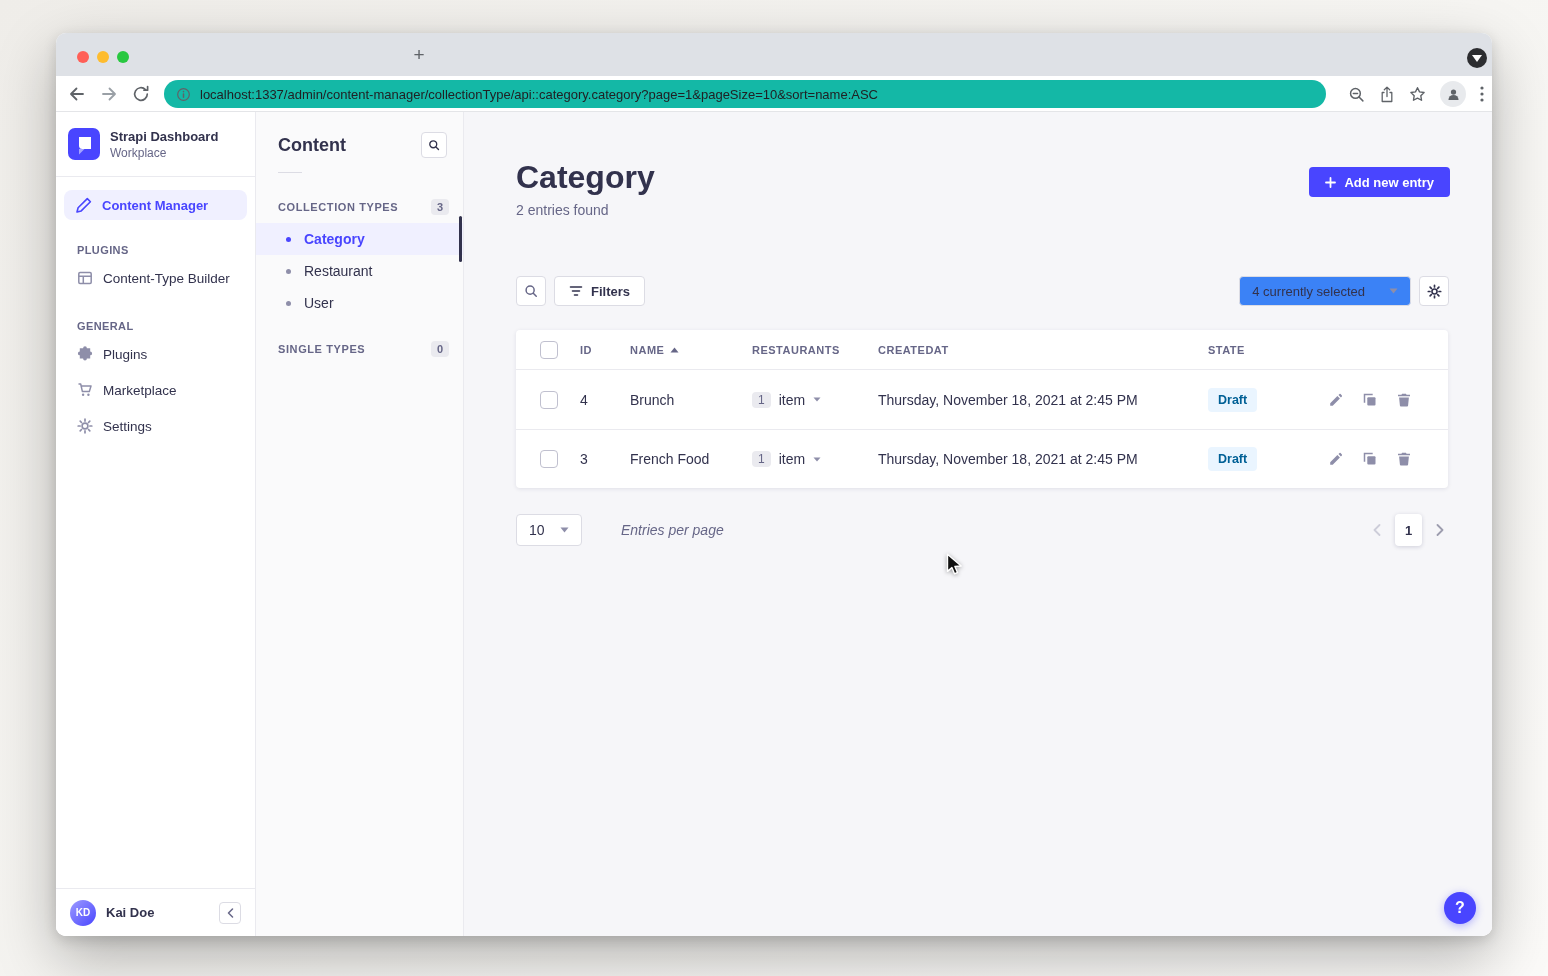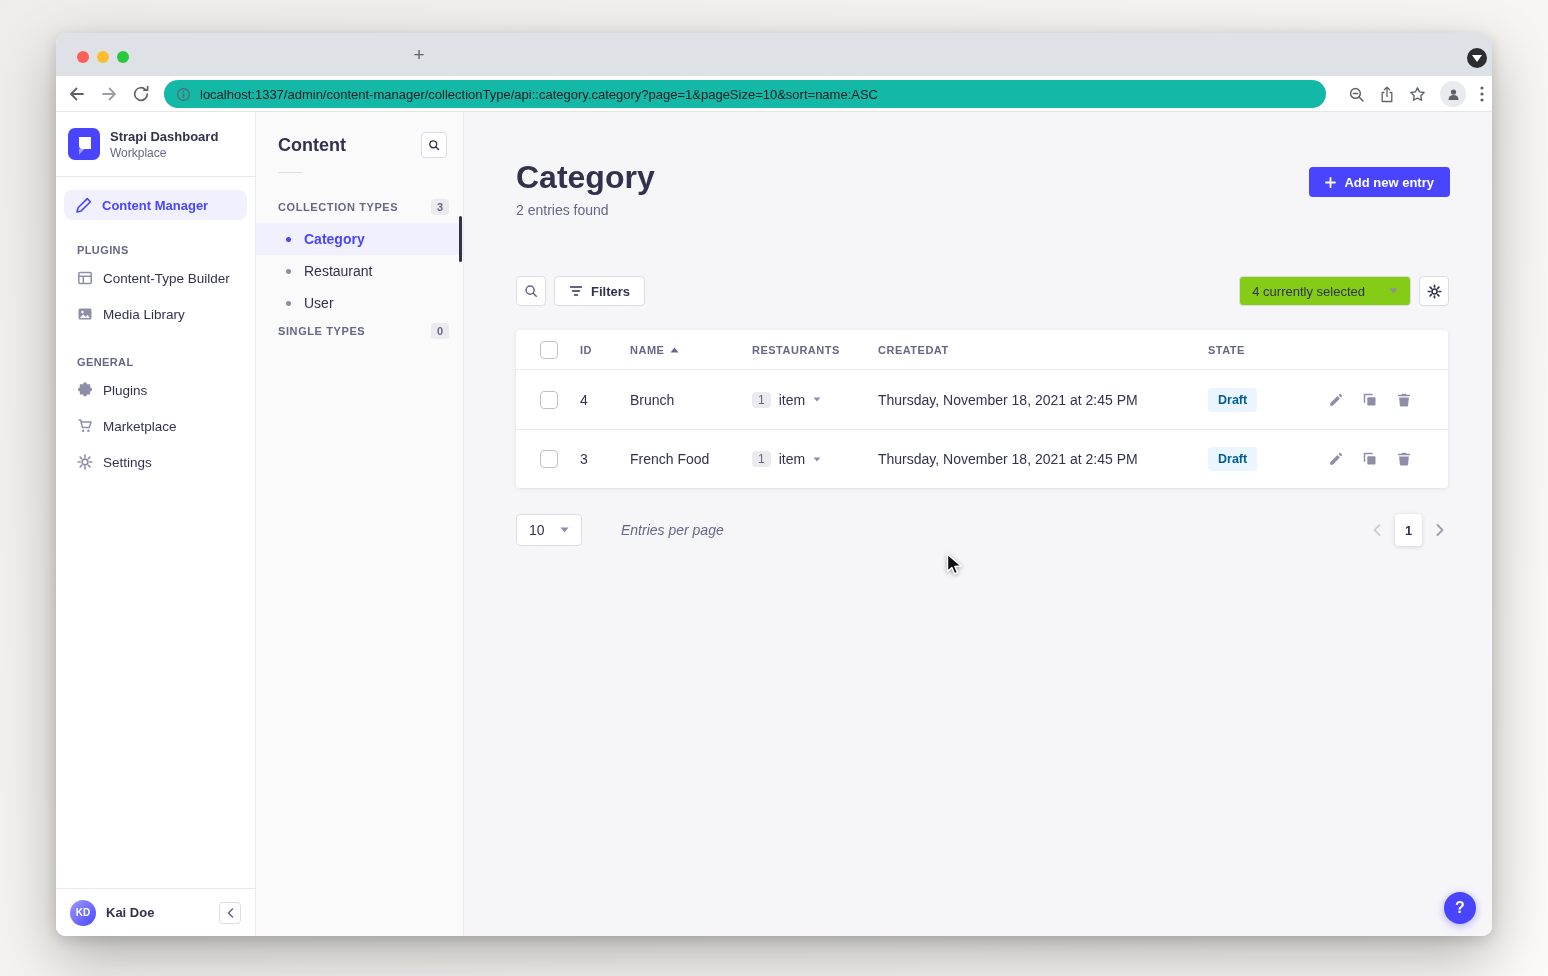--- a/index.html
+++ b/index.html
@@ -89,21 +89,21 @@
   .page-sub { margin-top:6px; font-size:14px; color:var(--text_muted,#666687); }
   .add-btn { position:absolute; right:42px; top:55px; height:30px; background:var(--accent,#4945ff); color:#fff;
     border:none; border-radius:4px; font-size:13px; font-weight:bold; display:flex; align-items:center; gap:8px;
     padding:12px 16px; font-family:inherit; }
   .action-bar { position:absolute; left:52px; right:43px; top:164px; display:flex; align-items:center; gap:8px; }
   .sq-btn { width:30px; height:30px; background:#fff; border:1px solid var(--border,#dcdce4); border-radius:4px;
     display:flex; align-items:center; justify-content:center; color:#32324d; }
   .filters-btn { height:30px; background:#fff; border:1px solid var(--border,#dcdce4); border-radius:4px;
     display:flex; align-items:center; gap:8px; padding:0 14px; font-size:13px; font-weight:bold; color:var(--text_dark,#32324d); font-family:inherit; }
   .bar-right { margin-left:auto; display:flex; align-items:center; gap:8px; }
-  .select-box { height:30px; background:#84cc16; border:1px solid var(--border,#dcdce4); border-radius:4px;
+  .select-box { height:30px; background:#3b82f6; border:1px solid var(--border,#dcdce4); border-radius:4px;
     display:flex; align-items:center; gap:24px; padding:0 12px; font-size:13px; color:var(--text_dark,#32324d); }
   .table-card { position:absolute; left:52px; right:44px; top:218px; background:#fff; border-radius:4px;
     box-shadow:0 1px 4px rgba(33,33,82,.1); overflow:hidden; }
   .t-row { display:grid; grid-template-columns:64px 50px 122px 126px 330px 120px 1fr; align-items:center; }
   .t-head { height:40px; border-bottom:1px solid var(--divider,#eaeaef); }
   .t-head .th { font-size:11px; font-weight:bold; letter-spacing:.5px; color:var(--text_muted,#666687); display:flex; align-items:center; gap:6px; }
   .t-body-row { height:59px; font-size:14px; color:var(--text_dark,#32324d); }
   .t-body-row + .t-body-row { border-top:1px solid var(--divider,#eaeaef); }
   .cb { width:18px; height:18px; border:1px solid #c0c0cf; border-radius:4px; background:#fff; margin-left:24px; }
   .rest-cell { display:flex; align-items:center; gap:8px; }
@@ -238,30 +238,20 @@
       <div class="section-label">PLUGINS</div>
       <div class="nav-item">
         <span class="icn">
           <svg width="16" height="16" viewBox="0 0 16 16" fill="none" stroke="currentColor" stroke-width="1.5">
               <rect x="1.8" y="2.5" width="12.4" height="11" rx="1.2"></rect>
               <path d="M1.8 6.3h12.4M6.3 6.3v7.2"></path>
             </svg>
         </span>
         <span>Content-Type Builder</span>
       </div>
-      <div class="nav-item">
-        <span class="icn">
-          <svg width="16" height="16" viewBox="0 0 16 16">
-              <rect x="1.5" y="2.5" width="13" height="11" rx="1.5" fill="currentColor"></rect>
-              <circle cx="5.4" cy="6" r="1.2" fill="#fff"></circle>
-              <path d="M3 12l3.3-3.7 2.4 2.7 1.9-1.9 2.4 2.9z" fill="#fff"></path>
-            </svg>
-        </span>
-        <span>Media Library</span>
-      </div>
 
       <div class="section-label">GENERAL</div>
       <div class="nav-item">
         <span class="icn">
           <svg width="16" height="16" viewBox="0 0 16 16">
               <path fill="currentColor" d="M6.1 2.2a1.9 1.9 0 0 1 3.8 0h3.3v3.3a1.9 1.9 0 0 1 0 3.8v3.3H9.9a1.9 1.9 0 0 1-3.8 0H2.8V9.3a1.9 1.9 0 0 1 0-3.8V2.2h3.3z"></path>
             </svg>
         </span>
         <span>Plugins</span>
       </div>
@@ -323,21 +313,21 @@
         </div>
         <div class="ct-row">
           <span class="bullet"></span>
           <span>Restaurant</span>
         </div>
         <div class="ct-row">
           <span class="bullet"></span>
           <span>User</span>
         </div>
       </div>
-      <div class="subnav-section" style="margin-top:4px;">
+      <div class="subnav-section" style="margin-top:22px;">
         <span class="lbl">SINGLE TYPES</span>
         <span class="count-badge">0</span>
       </div>
       <div class="scroll-thumb"></div>
     </nav>
 
     <main class="main">
       <div class="page-header">
         <div class="page-title">Category</div>
         <div class="page-sub">2 entries found</div>

